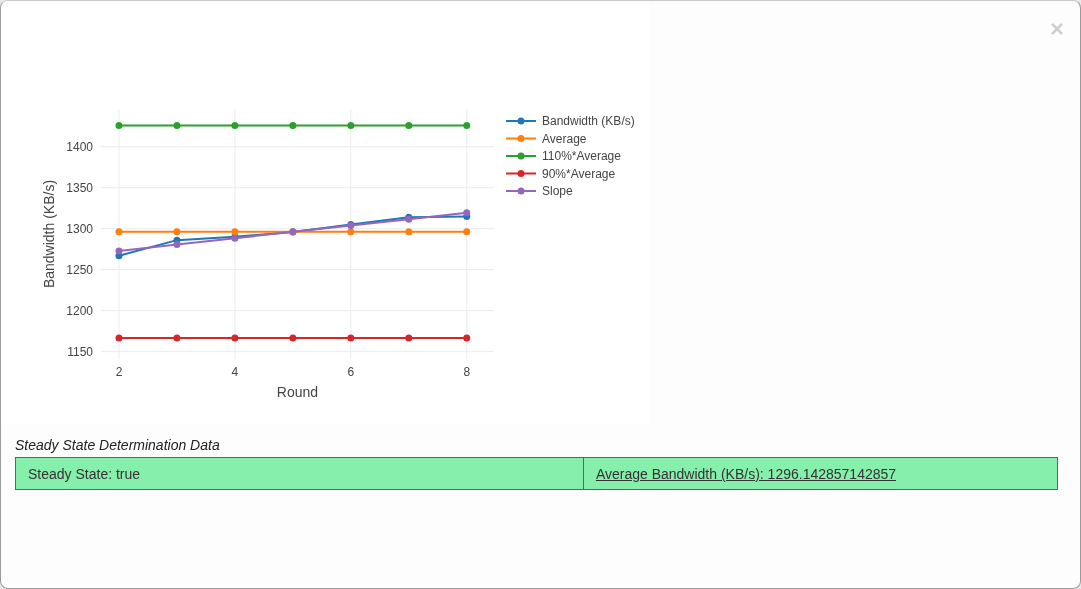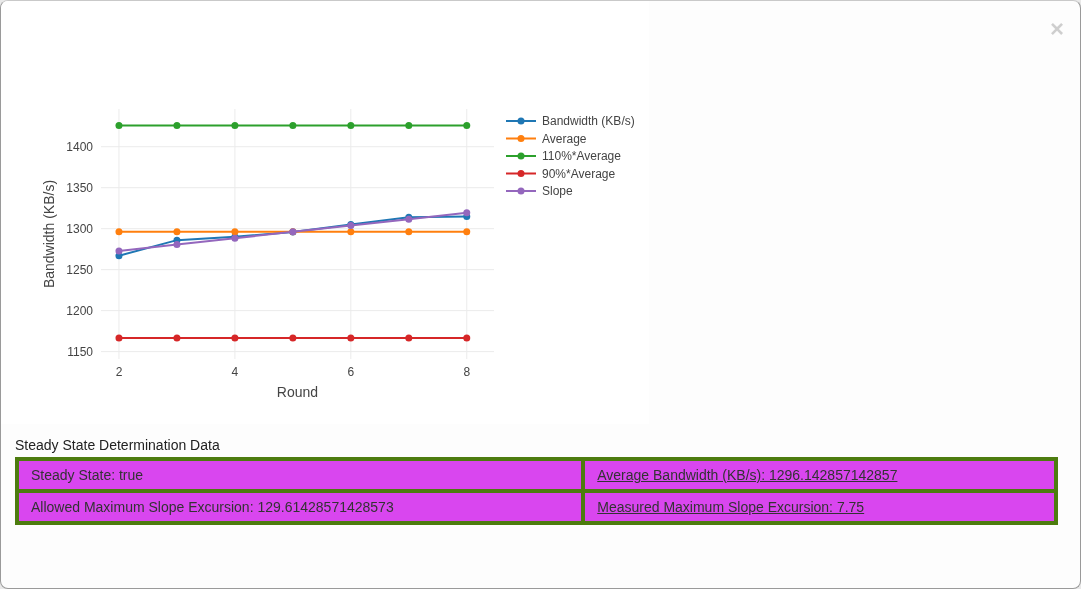--- a/index.html
+++ b/index.html
@@ -40,36 +40,37 @@
     height: 423px;
     background: #ffffff;
   }
   .chart-panel svg { display: block; }
   .table-section-title {
     position: absolute;
     left: 14px;
     top: 436px;
     font-size: 14px;
     color: #222222;
+    font-style: italic;
   }
   .steady-table {
     position: absolute;
     left: 14px;
     top: 456px;
     width: 1043px;
     border-collapse: collapse;
     font-size: 14px;
     color: #333333;
   }
   .steady-table td {
-    border: 4px solid #4d7c0f;
+    border: 1px solid #4d7c0f;
     height: 32px;
     padding: 6px 8px 6px 12px;
     vertical-align: middle;
-    background: #d946ef;
+    background: #86efac;
   }
   .steady-table td.col-left  { width: 54.5%; }
   .steady-table td.col-right { width: 45.5%; text-decoration: underline; }
 </style>
 </head>
 <body>
 
 <div class="modal">
 
   <button class="close-btn">×</button>
@@ -169,20 +170,16 @@
   </div>
 
   <div class="table-section-title">Steady State Determination Data</div>
 
   <table class="steady-table">
     <tbody>
       <tr>
         <td class="col-left">Steady State: true</td>
         <td class="col-right">Average Bandwidth (KB/s): 1296.142857142857</td>
       </tr>
-      <tr>
-        <td class="col-left">Allowed Maximum Slope Excursion: 129.61428571428573</td>
-        <td class="col-right">Measured Maximum Slope Excursion: 7.75</td>
-      </tr>
     </tbody>
   </table>
 
 </div>
 
 </body></html>

